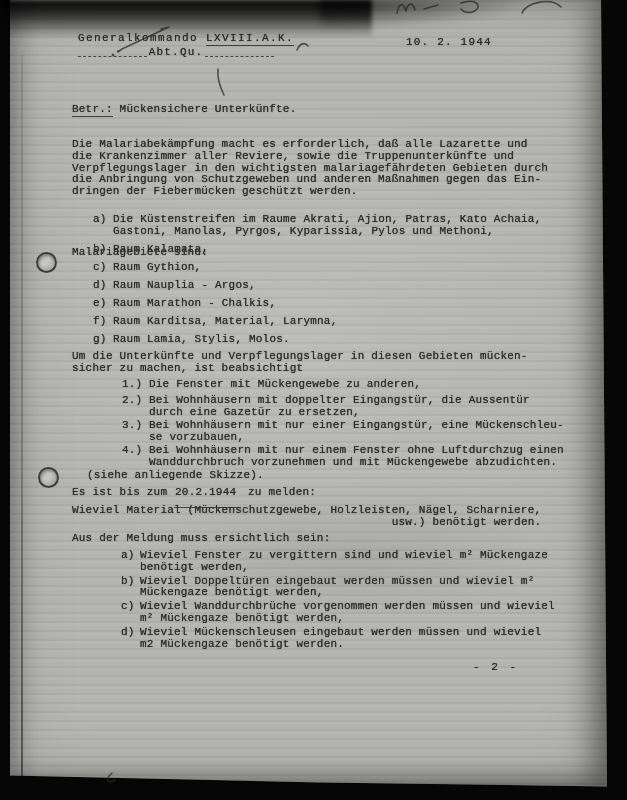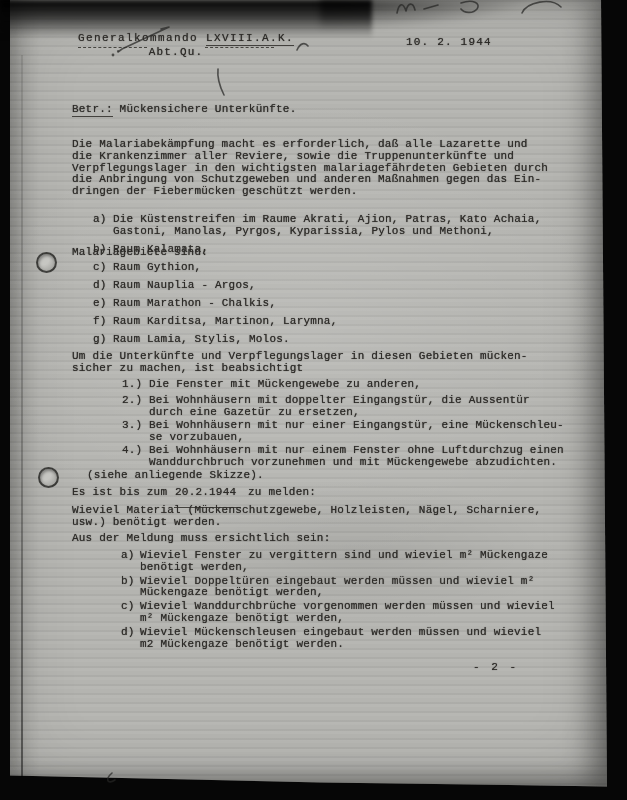--- a/index.html
+++ b/index.html
@@ -49,21 +49,21 @@
   .hole-2 { left:38px; top:467px; }
 
   .text-layer { position:absolute; inset:0; }
   .ink {
     position:absolute; color:#2e2c29; font-size:11px; line-height:11.8px;
     letter-spacing:0.2px; text-shadow:0 0 0.9px rgba(46,44,41,0.9);
   }
   .pre { white-space:pre-line; }
   .ul { border-bottom:1.3px solid rgba(48,46,42,0.85); padding-bottom:0.5px; }
   .hdr { letter-spacing:1.4px; }
-  .dash-row { display:flex; align-items:flex-start; width:196px; margin-top:2px; }
+  .dash-row { display:flex; align-items:flex-end; width:196px; margin-top:2px; }
   .dash-seg { flex:1; border-bottom:1.6px dashed rgba(52,50,46,0.85); margin-bottom:2px; }
   .dash-txt { padding:0 2px; letter-spacing:1.2px; }
   .date-txt { letter-spacing:1.2px; }
   .list-item { display:flex; }
   .lbl-areas   { flex:0 0 20px; }
   .lbl-measures{ flex:0 0 27px; }
   .lbl-report  { flex:0 0 19px; }
   .areas-list .list-item { margin-bottom:6.2px; }
   .measures-list .list-item { margin-bottom:4.6px; }
   .measures-list .list-item.two-line { margin-bottom:1.4px; }
@@ -137,21 +137,21 @@
       <div class="list-item">
         <span class="lbl-areas">d)</span>
         <span class="pre">Raum Nauplia - Argos,</span>
       </div>
       <div class="list-item">
         <span class="lbl-areas">e)</span>
         <span class="pre">Raum Marathon - Chalkis,</span>
       </div>
       <div class="list-item">
         <span class="lbl-areas">f)</span>
-        <span class="pre">Raum Karditsa, Martinon, Larymna,</span>
+        <span class="pre">Raum Karditsa, Material, Larymna,</span>
       </div>
       <div class="list-item">
         <span class="lbl-areas">g)</span>
         <span class="pre">Raum Lamia, Stylis, Molos.</span>
       </div>
     </div>
 
     <div class="ink pre" style="left:72px; top:351px;">Um die Unterkünfte und Verpflegungslager in diesen Gebieten mücken-
 sicher zu machen, ist beabsichtigt</div>
 
@@ -174,21 +174,21 @@
         <span class="lbl-measures">4.)</span>
         <span class="pre">Bei Wohnhäusern mit nur einem Fenster ohne Luftdurchzug einen
 Wanddurchbruch vorzunehmen und mit Mückengewebe abzudichten.</span>
       </div>
     </div>
 
     <div class="ink" style="left:72px; top:470px;margin-left:15px;">(siehe anliegende Skizze).</div>
 
     <div class="ink" style="left:72px; top:487px;"><span>Es ist bis zum </span><span class="ul" style="padding:0 5px 9px 1px;">20.2.1944</span><span> zu melden:</span></div>
 
-    <div class="ink pre" style="left:72px; top:505px;">Wieviel Material (Mückenschutzgewebe, Holzleisten, Nägel, Scharniere,
+    <div class="ink pre" style="left:72px; top:505px;text-align:right;">Wieviel Material (Mückenschutzgewebe, Holzleisten, Nägel, Scharniere,
 usw.) benötigt werden.</div>
 
     <div class="ink" style="left:72px; top:533px;">Aus der Meldung muss ersichtlich sein:</div>
 
     <div class="ink report-list" style="left:121px; top:550px;">
       <div class="list-item">
         <span class="lbl-report">a)</span>
         <span class="pre">Wieviel Fenster zu vergittern sind und wieviel m² Mückengaze
 benötigt werden,</span>
       </div>

